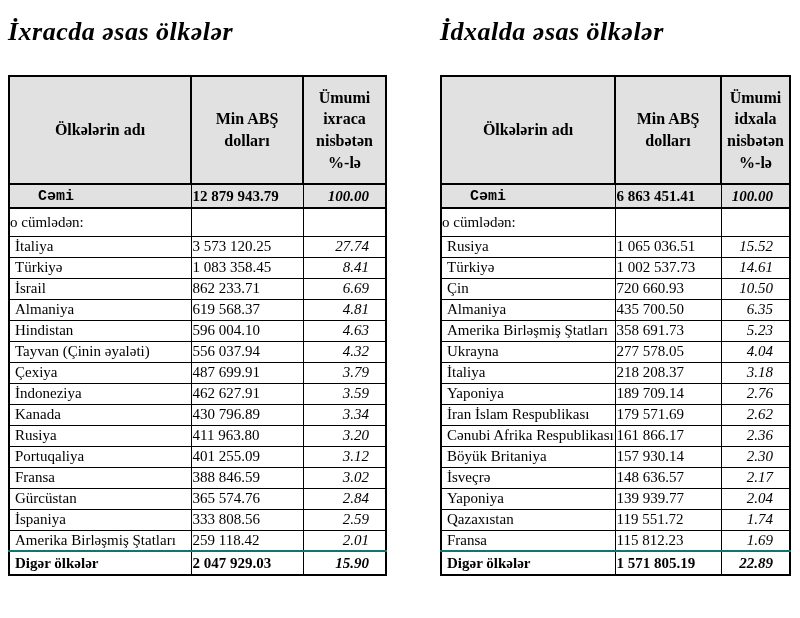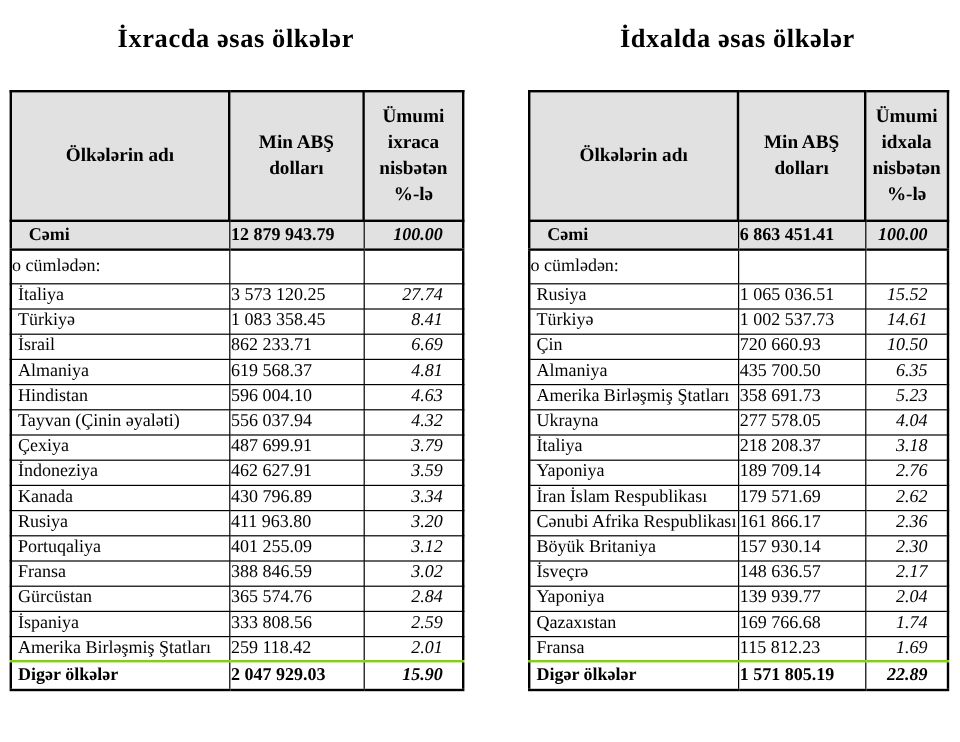--- a/index.html
+++ b/index.html
@@ -13,27 +13,27 @@
     position: relative;
     overflow: hidden;
   }
   .panel {
     position: absolute;
     top: 10px;
   }
   .panel-export { left: 8px;  width: 377px; }
   .panel-import { left: 440px; width: 349px; }
   .panel-title {
-    text-align: center;
-    font-size: 22px;
+    font-size: 26px;
     font-weight: bold;
     margin: 6px 0 0 0;
     height: 36px;
     line-height: 32px;
     letter-spacing: 0.5px;
+    font-style: italic;
   }
   table {
     border-collapse: collapse;
     width: 100%;
     table-layout: fixed;
     margin-top: 23px;
   }
   th, td {
     border: 1px solid #000000;
     overflow: hidden;
@@ -66,27 +66,27 @@
     font-size: 15px;
   }
   tr.body-row td {
     height: 21px;
     font-size: 15px;
   }
   tr.other-row td {
     font-weight: bold;
     height: 24px;
     font-size: 15px;
-    border-top: 2px solid #84cc16;
+    border-top: 2px solid #0f766e;
     border-bottom: 2px solid #000000;
   }
   td.cell-name   { text-align: left;  padding-left: 5px; white-space: nowrap; }
   td.cell-value  { text-align: left; padding-right: 10px; white-space: nowrap; }
   td.cell-pct    { text-align: right; padding-right: 16px; white-space: nowrap; font-style: italic; }
-  tr.total-row td.cell-name { padding-left: 14px; }
+  tr.total-row td.cell-name { padding-left: 28px; font-family: Liberation Mono, monospace; }
   tr.sub-row td.cell-name   { padding-left: 0; }
   col.c-name-l  { width: 182px; }
   col.c-val-l   { width: 112px; }
   col.c-pct-l   { width: 83px;  }
   col.c-name-r  { width: 174px; }
   col.c-val-r   { width: 106px; }
   col.c-pct-r   { width: 69px;  }
 </style>
 </head>
 <body>
@@ -322,21 +322,21 @@
         </tr>
 
         <tr class="body-row">
           <td class="cell-name">Yaponiya</td>
           <td class="cell-value">139 939.77</td>
           <td class="cell-pct">2.04</td>
         </tr>
 
         <tr class="body-row">
           <td class="cell-name">Qazaxıstan</td>
-          <td class="cell-value">169 766.68</td>
+          <td class="cell-value">119 551.72</td>
           <td class="cell-pct">1.74</td>
         </tr>
 
         <tr class="body-row">
           <td class="cell-name">Fransa</td>
           <td class="cell-value">115 812.23</td>
           <td class="cell-pct">1.69</td>
         </tr>
       </tbody>
     <tbody>

